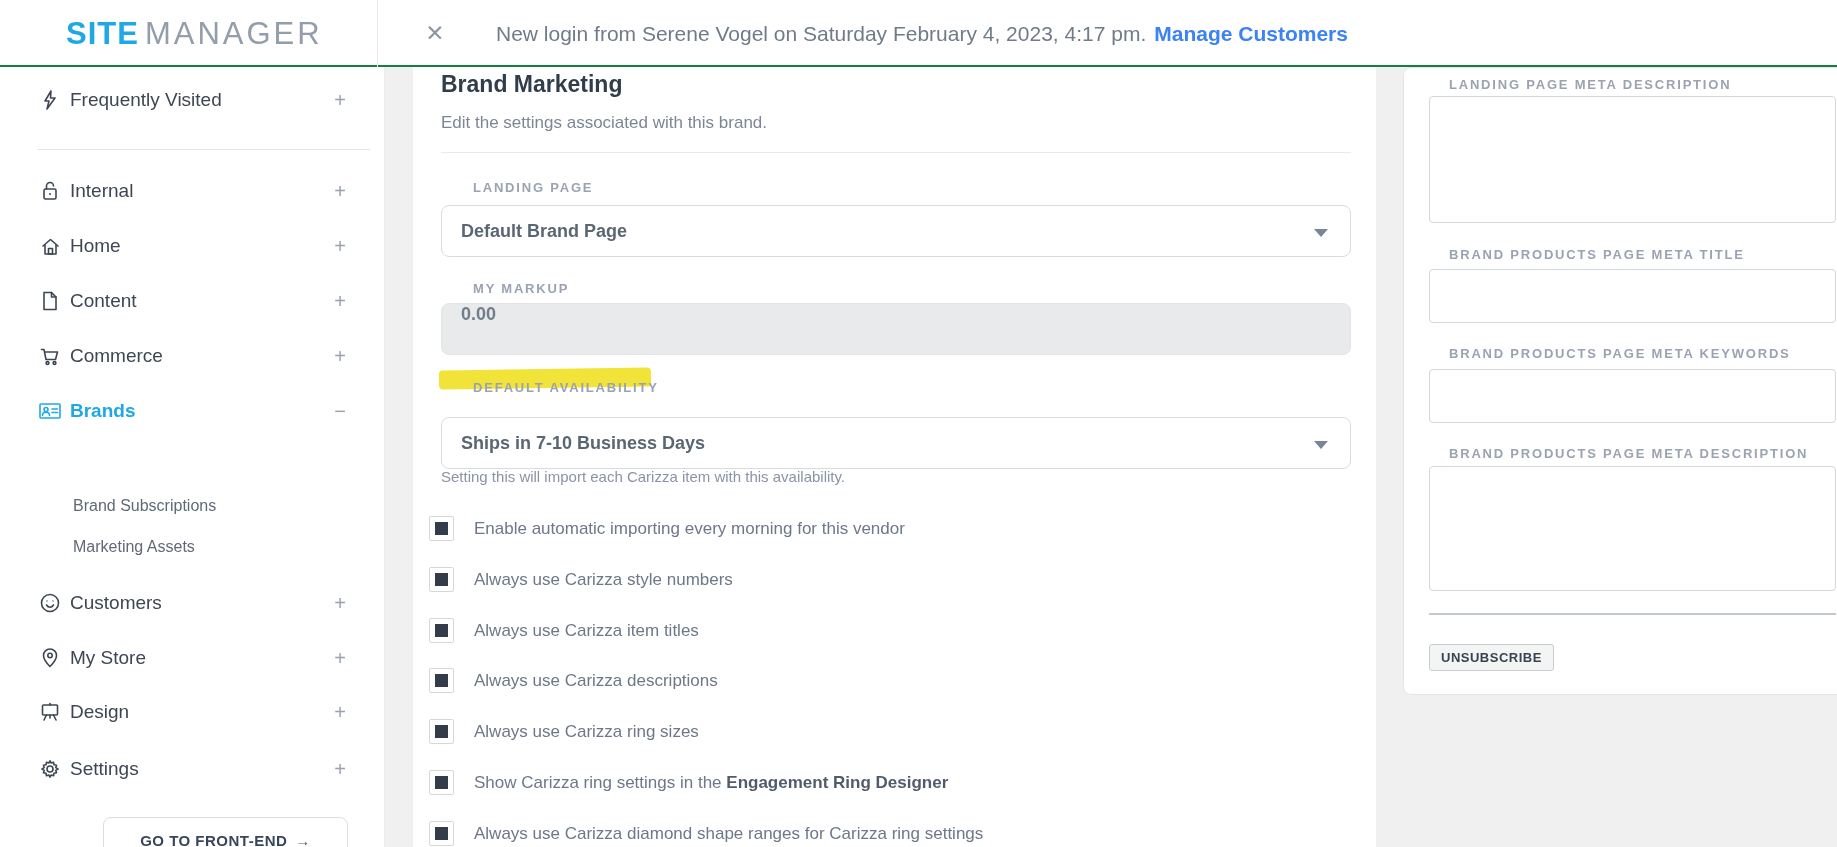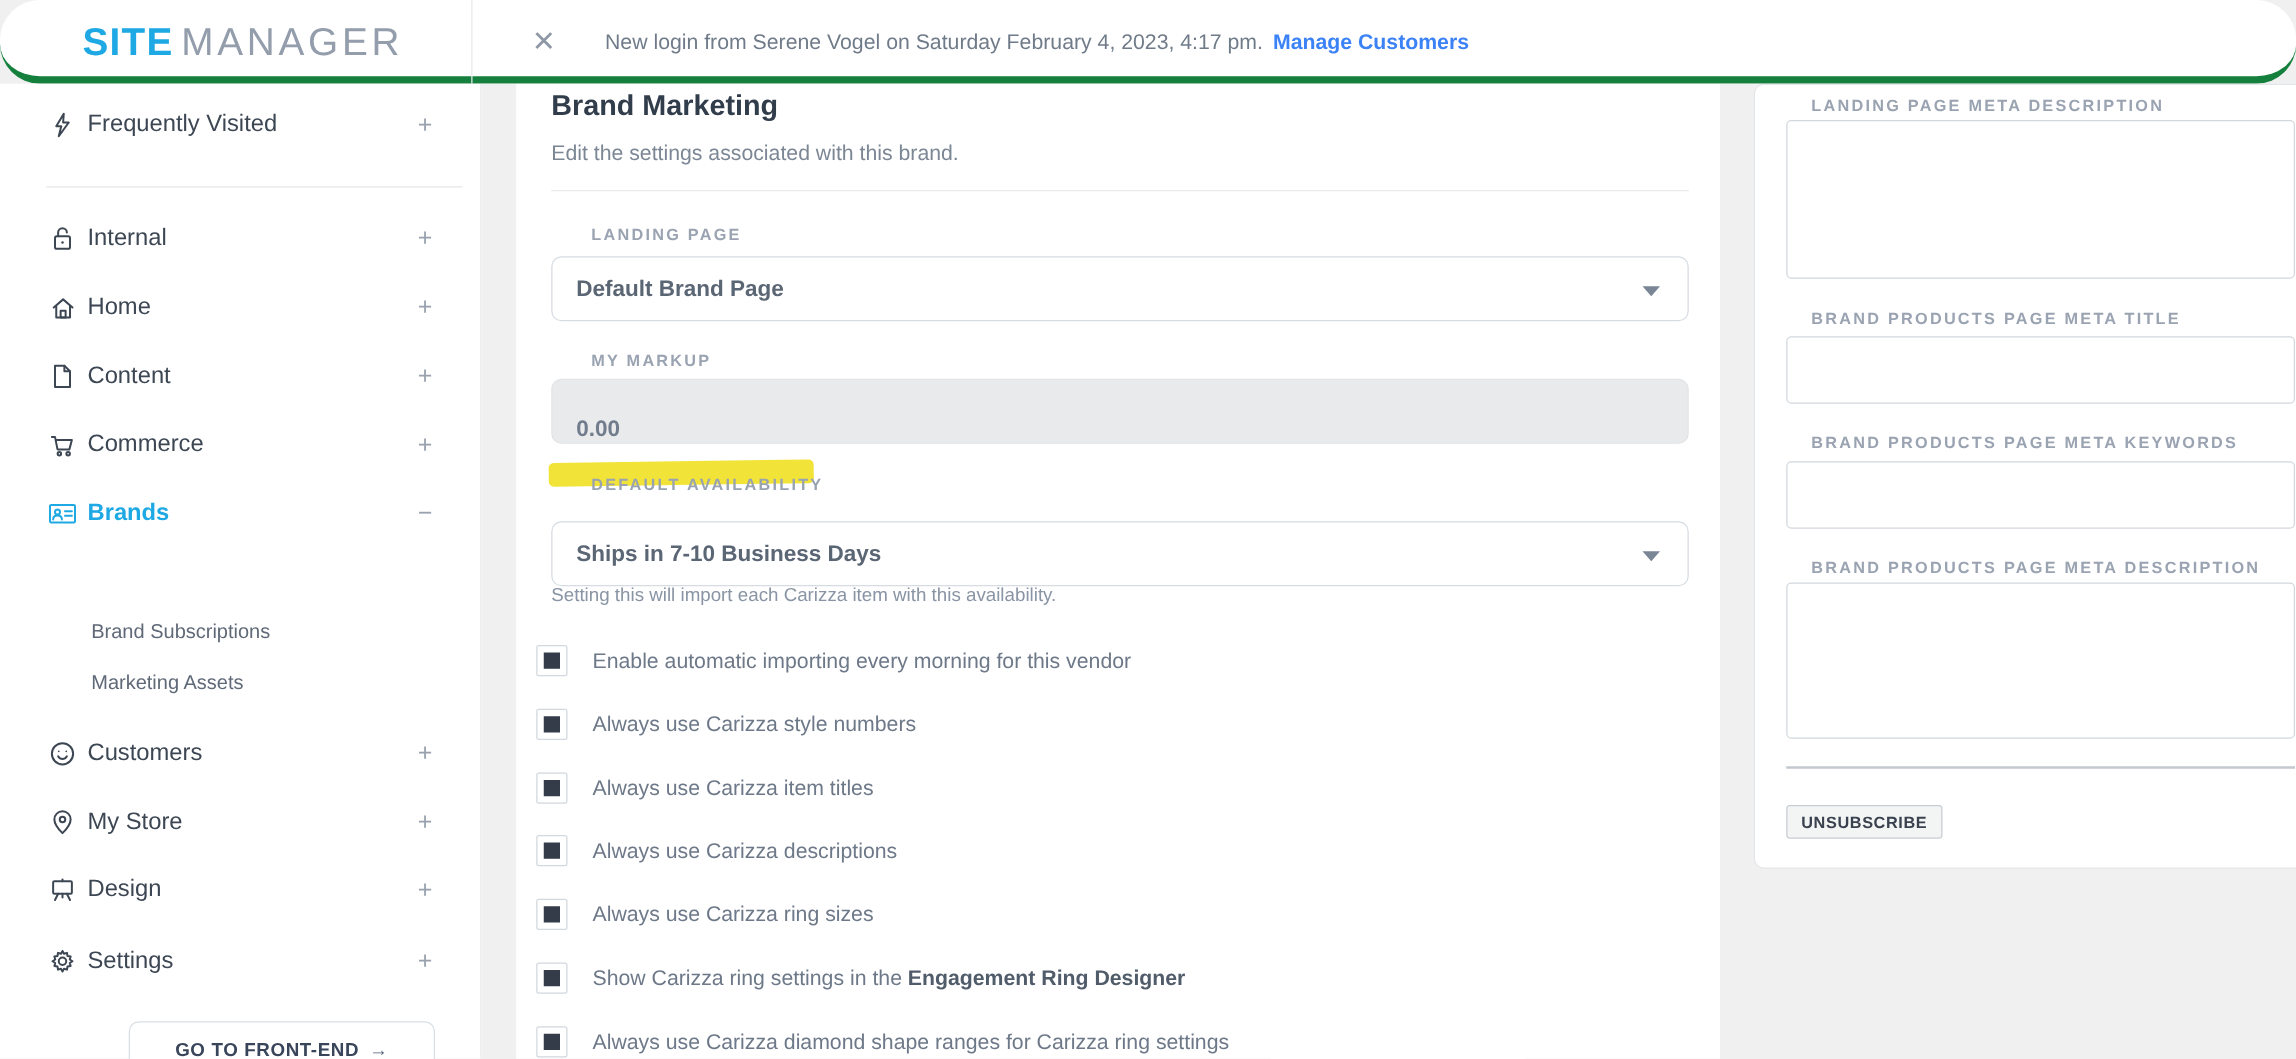--- a/index.html
+++ b/index.html
@@ -6,32 +6,32 @@
   html,body { width:1837px; height:847px; overflow:hidden; }
   body {
     font-family:"Liberation Sans", sans-serif;
     background:#f0f0f1;
     position:relative;
     color:#3d4754;
   }
   
   .header {
     position:absolute; left:0; top:0; width:1837px; height:67px;
-    background:#fff; border-bottom:6px solid #15803d; z-index:5;border-radius:32px;
+    background:#fff; border-bottom:2px solid #15803d; z-index:5;
   }
   .logo { position:absolute; left:66px; top:0; height:67px; display:flex; align-items:center;
           font-size:31px; letter-spacing:1px; }
   .logo .site { color:#1fa9e4; font-weight:800; }
   .logo .manager { color:#939dab; font-weight:400; letter-spacing:3px; margin-left:6px; }
   .header-vline { position:absolute; left:377px; top:0; width:1px; height:67px; background:#e7e9eb; }
   .close-btn { position:absolute; left:419px; top:17px; width:32px; height:32px;
                display:flex; align-items:center; justify-content:center;
                font-size:23px; color:#8e98a5; cursor:pointer; }
-  .notif { position:absolute; left:484px; top:0; height:67px; display:flex; align-items:center;
-           font-size:17px; color:#707b89; }
+  .notif { position:absolute; left:496px; top:0; height:67px; display:flex; align-items:center;
+           font-size:21px; color:#707b89; }
   .notif .link { color:#3b82f6; font-weight:700; margin-left:8px; cursor:pointer; }
   
   .sidebar { position:absolute; left:0; top:67px; width:385px; height:780px;
              background:#fff; border-right:1px solid #ebedef; z-index:4; }
   .side-item { position:absolute; left:0; width:385px; height:34px; display:flex; align-items:center; cursor:pointer; }
   .side-item .icon { position:absolute; left:38px; width:24px; height:24px; display:flex; align-items:center; justify-content:center; }
   .side-item .lbl { position:absolute; left:70px; font-size:19px; color:#3d4754; white-space:nowrap; }
   .side-item .expand { position:absolute; left:330px; width:20px; text-align:center;
                        font-size:20px; font-weight:400; color:#99a2ae; }
   .side-item.active .lbl { color:#1fa9e4; font-weight:700; }
@@ -52,21 +52,21 @@
   .page-sub { left:28px; top:46px; font-size:17px; color:#7c8795; }
   .divider1 { left:28px; top:85px; width:910px; height:1px; background:#e8eaec; }
   .field-label { font-size:13px; font-weight:700; letter-spacing:1.8px; color:#9aa3b1; z-index:3;padding-left:32px; }
   .select-box { width:910px; height:52px; border:1px solid #d6dce2; border-radius:8px; background:#fff;
                 display:flex; align-items:center; padding-left:19px;
                 font-size:18px; font-weight:700; color:#5b6675; cursor:pointer; }
   .caret { position:absolute; right:22px; top:23px; width:0; height:0;
            border-left:7px solid transparent; border-right:7px solid transparent;
            border-top:8px solid #7a8596; }
   .dis-input { width:910px; height:52px; border:1px solid #e2e4e6; border-radius:8px; background:#e9eaec;
-               display:flex; align-items:flex-end; padding-left:19px;
+               display:flex; align-items:flex-start; padding-left:19px;
                font-size:18px; font-weight:700; color:#717c8c; }
   .hl-avail { left:26px; top:302px; width:212px; height:19px; transform:rotate(-0.8deg); }
   .helper { font-size:15px; color:#8994a4; }
   .chk-row { position:absolute; left:16px; display:flex; align-items:center; height:25px; }
   .chk-box { width:25px; height:25px; border:1px solid #d2d8de; border-radius:2px; background:#fff;
              display:flex; align-items:center; justify-content:center; cursor:pointer; flex:none; }
   .chk-inner { width:13px; height:13px; background:#343c4a; }
   .chk-lbl { margin-left:20px; font-size:17px; color:#6d7888; white-space:nowrap; }
   .chk-lbl b { color:#515c6b; font-weight:700; }
   

